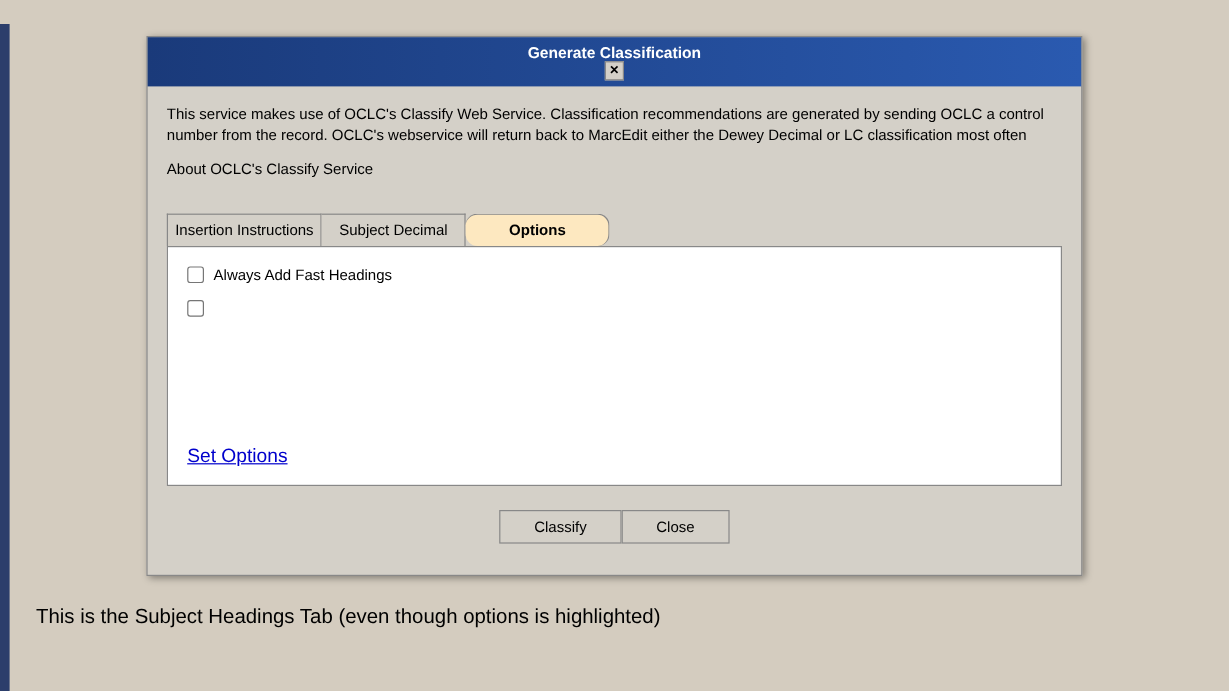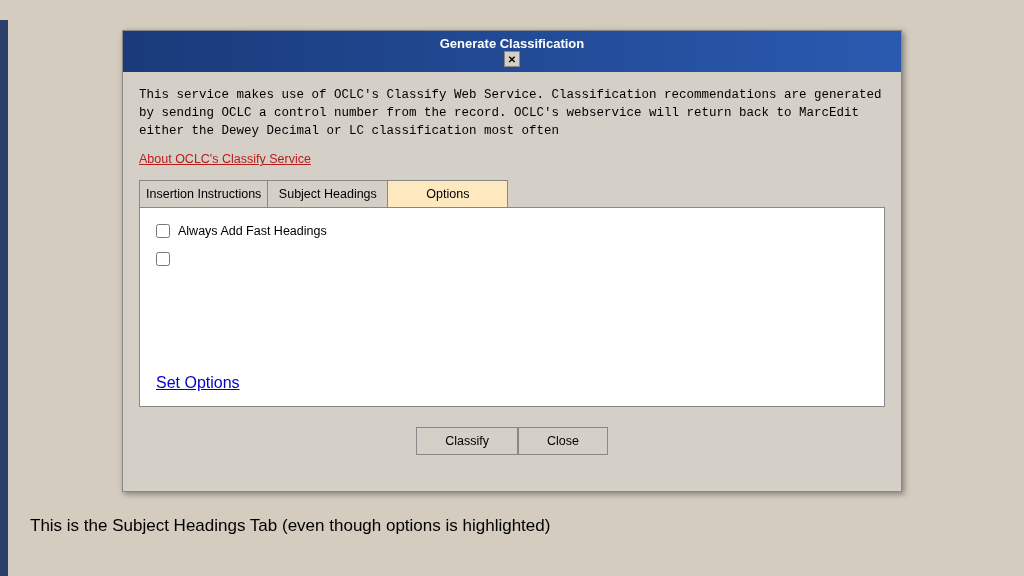--- a/index.html
+++ b/index.html
@@ -78,30 +78,28 @@
 
     .dialog-body {
       padding: 14px 16px 16px 16px;
     }
 
     .dialog-description {
       font-size: 12.5px;
       color: #000;
       line-height: 1.45;
       margin-bottom: 12px;
-      font-family: Liberation Mono, monospace;
     }
 
     .oclc-link {
-      color: #b91c1c;
-      text-decoration: underline;
+      color: #000000;
       cursor: pointer;
       font-size: 12.5px;
       display: block;
-      margin-bottom: 14px;
+      margin-bottom: 30px;
     }
 
     
     .tabs-row {
       display: flex;
       flex-direction: row;
       gap: 0;
       margin-bottom: 0;
     }
 
@@ -116,21 +114,22 @@
       min-width: 120px;
       text-align: center;
     }
 
     .tab:not(:first-child) {
       border-left: none;
     }
 
     .tab.active {
       background-color: #fde8c0;
-      font-weight: normal;
+      font-weight: bold;
+      border-radius: 10px;
     }
 
     
     .tab-panel {
       border: 1px solid #888;
       background-color: #ffffff;
       padding: 16px;
       min-height: 200px;
       position: relative;
     }
@@ -156,21 +155,21 @@
       position: absolute;
       bottom: 14px;
       left: 16px;
     }
 
     
     .buttons-row {
       display: flex;
       justify-content: center;
       margin-top: 20px;
-      margin-bottom: 20px;
+      margin-bottom: 10px;
     }
 
     .btn {
       padding: 6px 28px;
       background-color: #d4d0c8;
       border: 1px solid #888;
       cursor: pointer;
       font-size: 12.5px;
       min-width: 80px;
     }
@@ -201,21 +200,21 @@
 
     <div class="dialog-body">
       <p class="dialog-description">This service makes use of OCLC's Classify Web Service.  Classification recommendations are generated by sending OCLC a control number from the record.  OCLC's webservice will return back to MarcEdit either the Dewey Decimal or LC classification most often</p>
       <a class="oclc-link">About OCLC's Classify Service</a>
 
       <div class="tabs-row">
         <div class="tab">
           <span>Insertion Instructions</span>
         </div>
         <div class="tab">
-          <span>Subject Headings</span>
+          <span>Subject Decimal</span>
         </div>
         <div class="tab active">
           <span>Options</span>
         </div>
       </div>
 
       <div class="tab-panel">
         <div class="checkbox-row">
           <input type="checkbox" style="">
           <label>Always Add Fast Headings</label>

